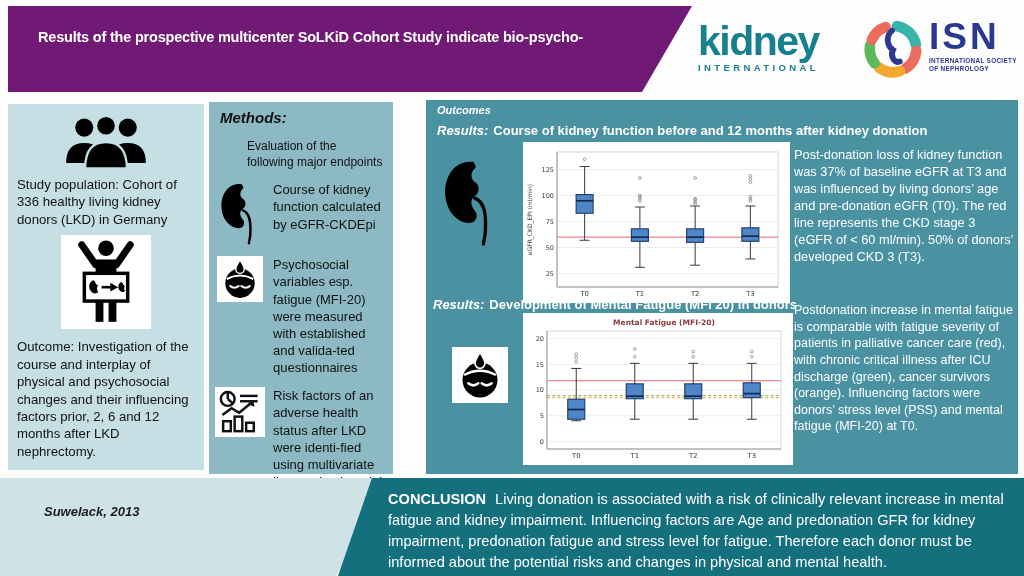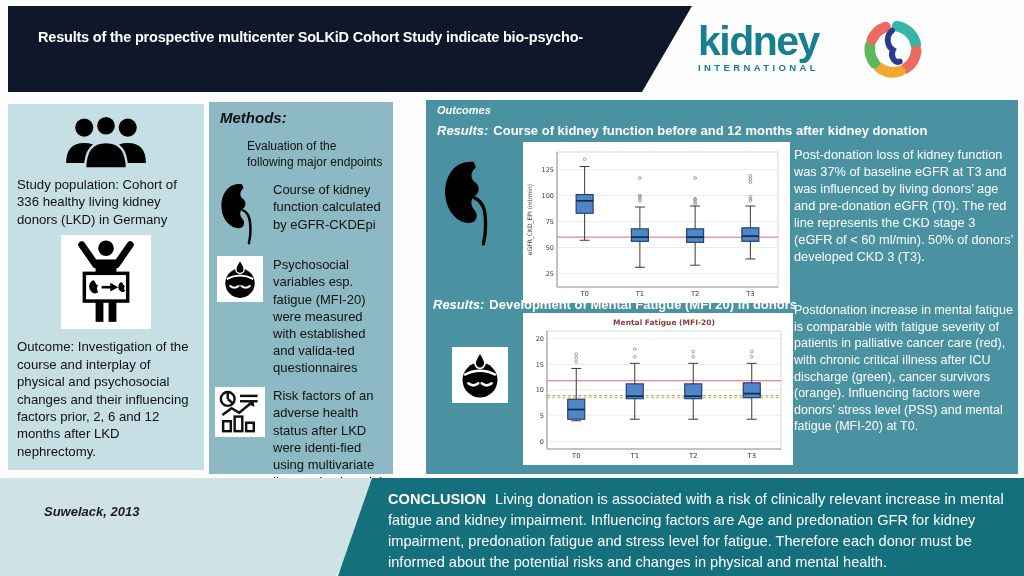--- a/index.html
+++ b/index.html
@@ -1,20 +1,20 @@
 <!DOCTYPE html>
 <html><head>
 <meta charset="utf-8">
 <style>
   html,body{margin:0;padding:0;background:#ffffff;}
   .poster{position:relative;width:1024px;height:576px;background:#fdfdfd;overflow:hidden;
           font-family:"Liberation Sans",sans-serif;color:#141414;}
 
   
-  .header{position:absolute;left:8px;top:6px;width:684px;height:86px;background:#0f172a;
+  .header{position:absolute;left:8px;top:6px;width:684px;height:86px;background:#701a75;
           clip-path:polygon(0 0,100% 0,calc(100% - 50px) 100%,0 100%);}
   .header-text{padding:20px 54px 0 30px;color:#ffffff;font-weight:bold;
                font-size:14.5px;letter-spacing:-0.2px;line-height:1.6;white-space:nowrap;}
 
   
   .logo-kidney{position:absolute;left:698px;top:24px;width:152px;}
   .logo-kidney .word{font-size:41px;font-weight:bold;color:#17808e;letter-spacing:-1.5px;line-height:0.85;}
   .logo-kidney .sub{font-size:9.5px;font-weight:bold;color:#17808e;letter-spacing:3.4px;margin-top:3px;}
   .logo-isn{position:absolute;left:862px;top:18px;display:flex;align-items:flex-start;}
   .isn-text{margin-left:5px;}
@@ -84,20 +84,27 @@
 
   <div class="logo-isn">
     <svg width="62" height="62" viewBox="0 0 64 64">
       <path d="M36.2 8.4 A24 24 0 0 1 55.6 27.8" fill="none" stroke="#37b4a9" stroke-width="11" stroke-linecap="round"></path>
       <path d="M56 34 A24 24 0 0 1 45 52.0" fill="none" stroke="#ed6a5e" stroke-width="11" stroke-linecap="round"></path>
       <path d="M39.2 54.9 A24 24 0 0 1 17.6 51.0" fill="none" stroke="#f0a92e" stroke-width="11" stroke-linecap="round"></path>
       <path d="M13.0 46.6 A24 24 0 0 1 8.2 28.6" fill="none" stroke="#5cb85c" stroke-width="11" stroke-linecap="round"></path>
       <path d="M10.2 22.4 A24 24 0 0 1 24.4 9.3" fill="none" stroke="#ed6a5e" stroke-width="11" stroke-linecap="round"></path>
       <path d="M31 13 C24 19 26 29 32 33 C29 39 33 47 39 45" fill="none" stroke="#2b3990" stroke-width="6" stroke-linecap="round"></path>
     </svg>
+    <div class="isn-text">
+      <div class="isn-abbr">ISN</div>
+      <div class="isn-sub">
+        <div>INTERNATIONAL SOCIETY</div>
+        <div>OF NEPHROLOGY</div>
+      </div>
+    </div>
   </div>
 
   <div class="panel-study">
     <svg class="people-svg" width="92" height="58" viewBox="0 0 96 64">
       <circle cx="24" cy="15" r="10" fill="#000"></circle>
       <circle cx="72" cy="15" r="10" fill="#000"></circle>
       <path d="M4 54 Q4 32 24 32 Q44 32 44 54 Z" fill="#000"></path>
       <path d="M52 54 Q52 32 72 32 Q92 32 92 54 Z" fill="#000"></path>
       <circle cx="48" cy="13" r="11" fill="#000" stroke="#c6dfe4" stroke-width="2.5"></circle>
       <path d="M25 60 Q25 31 48 31 Q71 31 71 60 Z" fill="#000" stroke="#c6dfe4" stroke-width="2.5"></path>

